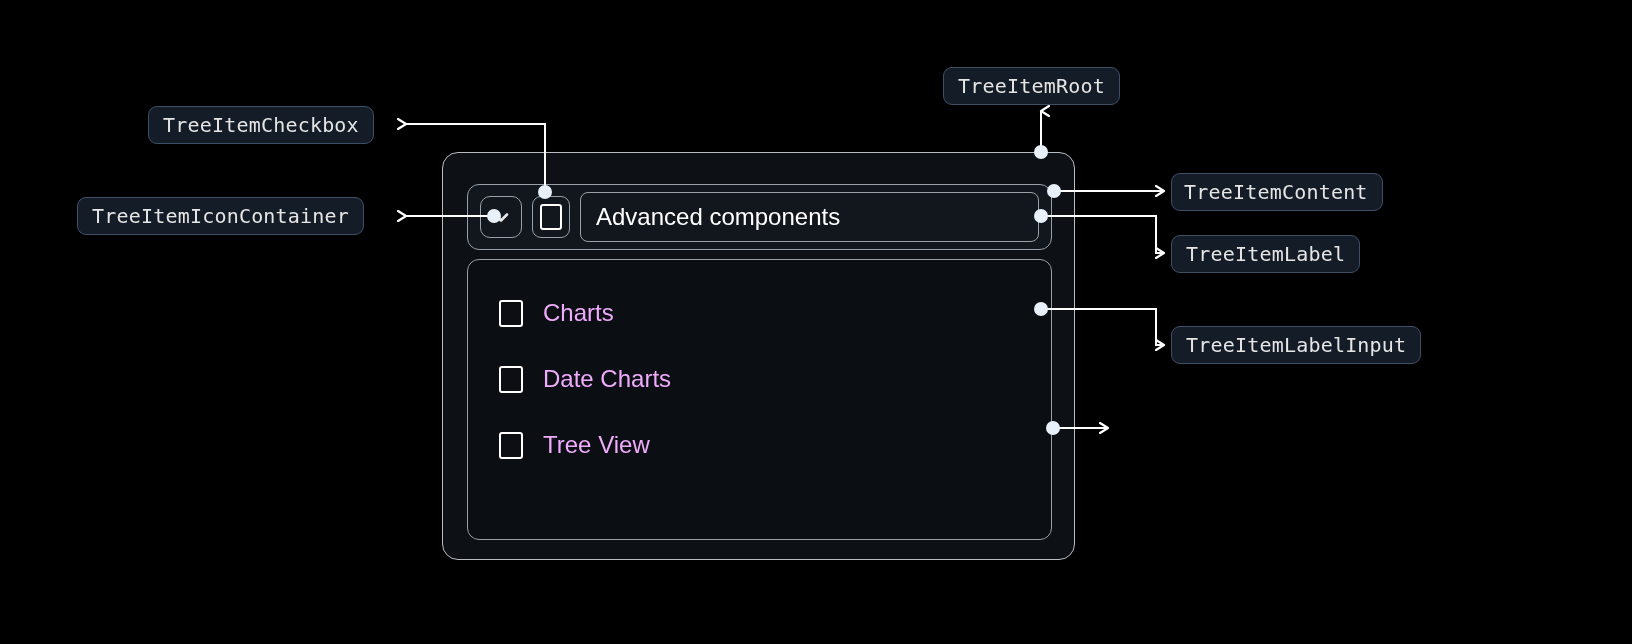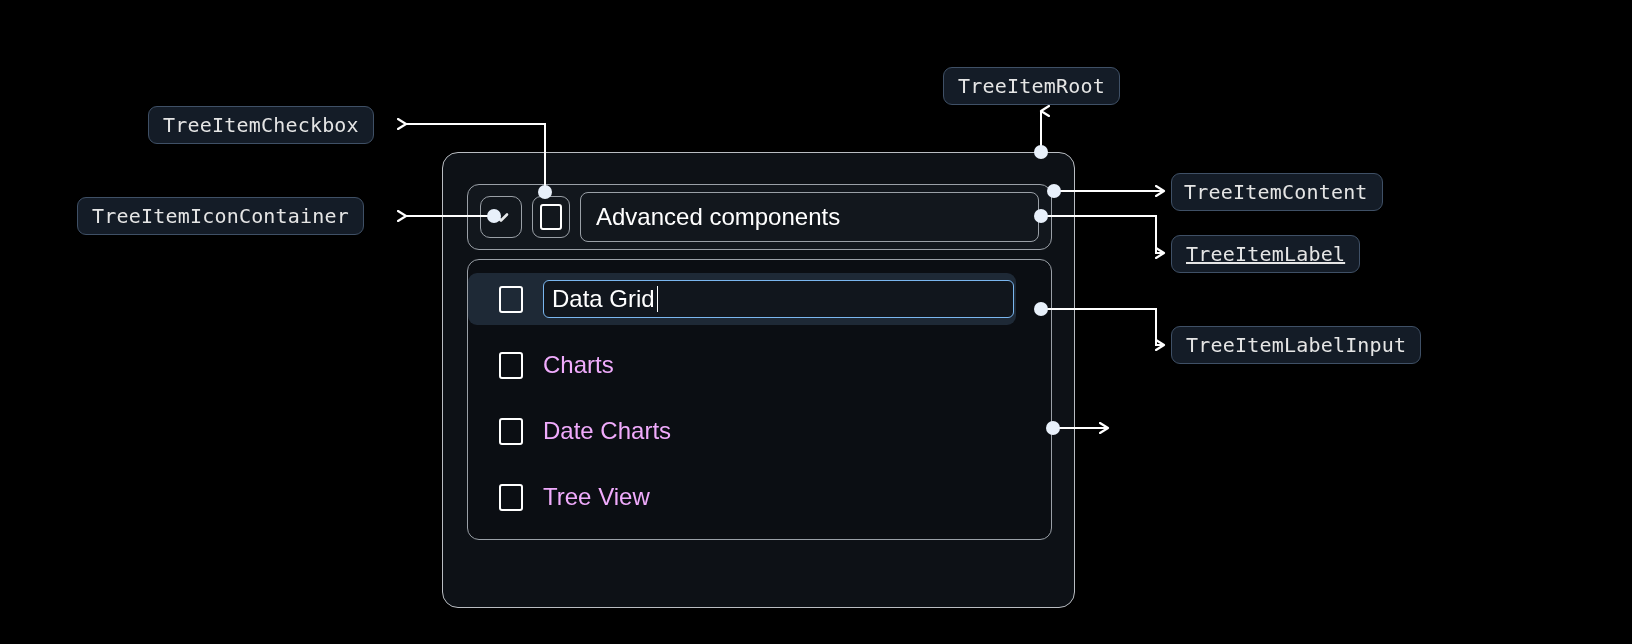--- a/index.html
+++ b/index.html
@@ -52,21 +52,21 @@
     letter-spacing: 0.2px;
     white-space: nowrap;
   }
 
   
   #tree-root {
     position: absolute;
     left: 442px;
     top: 152px;
     width: 633px;
-    height: 456px;
+    height: 408px;
     box-sizing: border-box;
     border-radius: 16px;
     background: #0d1116;
     border: 1.5px solid #b9bdc2;
     z-index: 3;
   }
 
   
   #tree-content {
     position: absolute;
@@ -252,21 +252,21 @@
   </div>
 
   <div class="badge" style="left:943px; top:67px;">
     <span>TreeItemRoot</span>
   </div>
 
   <div class="badge" style="left:1171px; top:173px;padding-left:12px;">
     <span>TreeItemContent</span>
   </div>
 
-  <div class="badge" style="left:1171px; top:235px;text-decoration:underline;">
+  <div class="badge" style="left:1171px; top:235px;">
     <span>TreeItemLabel</span>
   </div>
 
   <div class="badge" style="left:1171px; top:326px;">
     <span>TreeItemLabelInput</span>
   </div>
 
 
   <div id="tree-root">
 
@@ -285,27 +285,20 @@
       </div>
 
       <div id="tree-label">
         <span>Advanced components</span>
       </div>
     </div>
 
     <div id="group-transition">
       <div class="rows-pad">
 
-        <div class="child-row selected">
-          <span class="checkbox plain"></span>
-          <span class="label-input">
-            <span>Data Grid</span>
-            <span class="caret"></span>
-          </span>
-        </div>
 
         <div class="spacer-14"></div>
 
         <div class="child-row">
           <span class="checkbox plain"></span>
           <span class="child-label">Charts</span>
         </div>
 
         <div class="spacer-14"></div>
 

